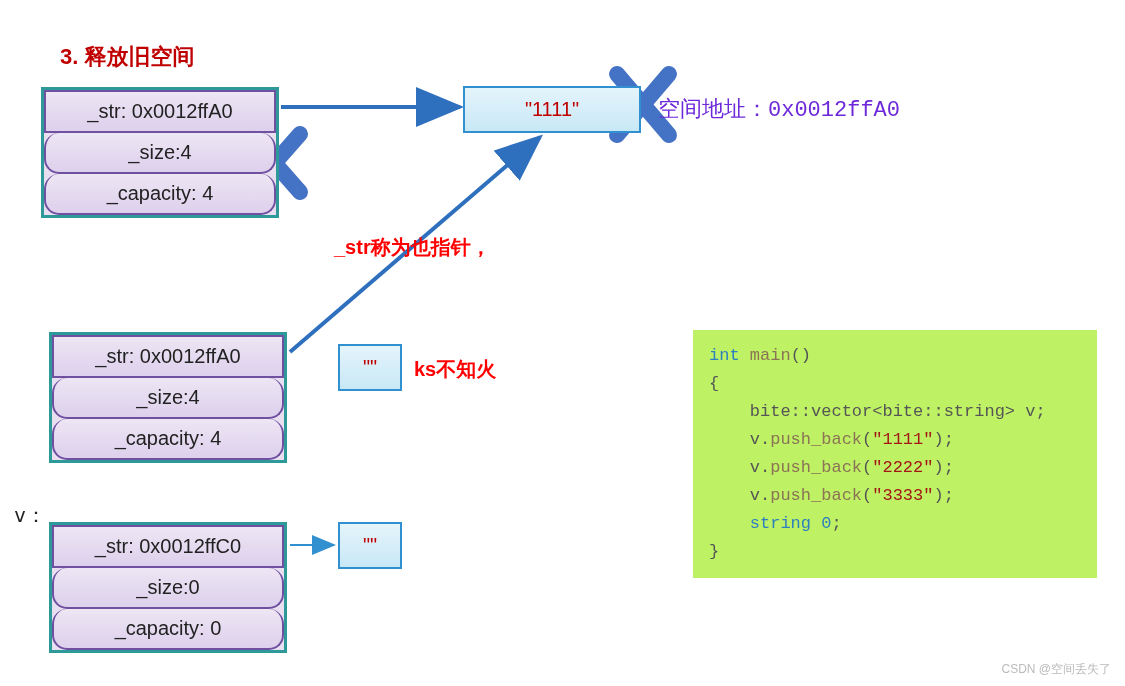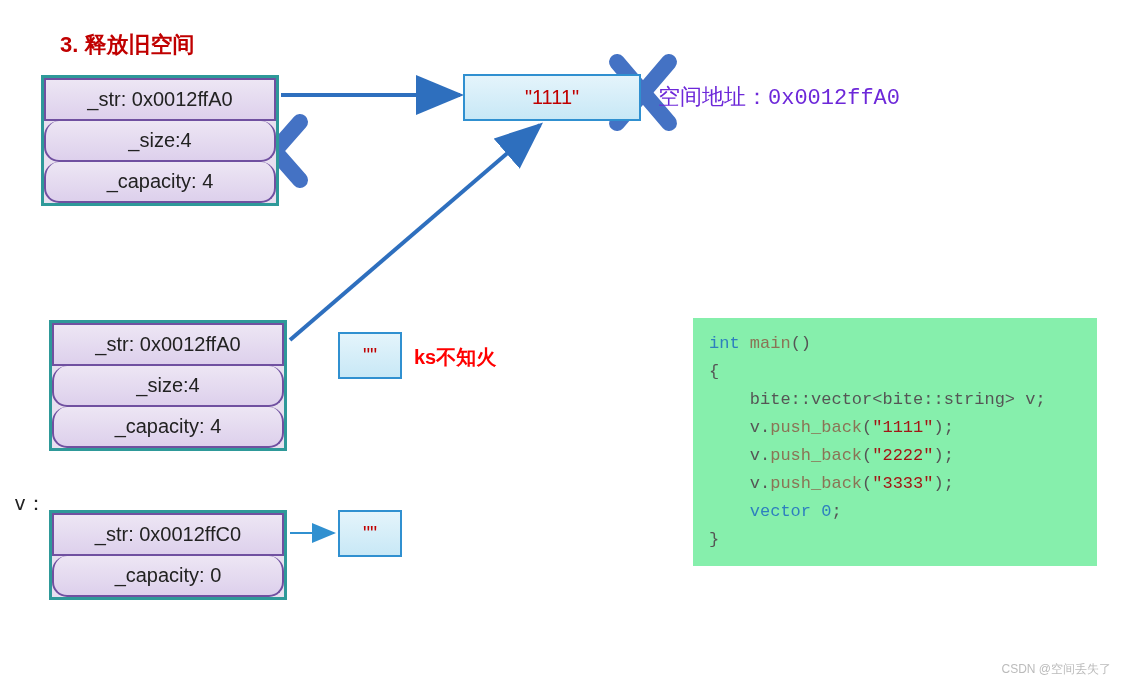--- a/index.html
+++ b/index.html
@@ -1,17 +1,17 @@
 <!DOCTYPE html>
 <html><head>
 <meta charset="utf-8">
 <style>
 * { box-sizing: border-box; margin: 0; padding: 0; }
 body { width: 1125px; height: 686px; background: #fff; font-family: "Microsoft YaHei", Arial, sans-serif; position: relative; }
-.canvas { position: absolute; inset: 0; }
+.canvas { position: absolute; inset: 0; margin-top: 12px; }
 
 .title { position: absolute; left: 60px; top: 30px; color: #C00000; font-size: 22px; font-weight: bold; }
 
 .struct-box { position: absolute; border: 3px solid #2E9999; background: #E8E0F0; width: 238px; }
 .struct-box.purple1 { left: 41px; top: 75px; }
 .struct-box.purple2 { left: 49px; top: 320px; }
 .struct-box.purple3 { left: 49px; top: 510px; }
 .cell { border: 2px solid #7050A0; background: linear-gradient(#EDE6F4, #DDD0EC); text-align: center; font-size: 20px; padding: 8px 20px; color: #222; }
 .cell + .cell { border-top: none; border-radius: 15px; }
 
@@ -21,21 +21,21 @@
 .small2 { left: 338px; top: 510px; width: 64px; padding: 10px 8px; }
 
 .addr-text { position: absolute; left: 658px; top: 82px; font-size: 22px; color: #6d28d9; font-family: "SimSun", "Courier New", monospace; }
 
 .annotation { position: absolute; color: #FF0000; font-size: 20px; font-weight: bold; line-height: 1.5; }
 .anno1 { left: 334px; top: 220px; }
 .anno2 { left: 414px; top: 342px; }
 
 .vlabel { position: absolute; left: 14px; top: 490px; font-size: 20px; font-family: Consolas, monospace; color: #222; }
 
-.code-box { position: absolute; left: 693px; top: 318px; width: 404px; background: #86efac; padding: 12px 16px; font-family: Consolas, "Courier New", monospace; font-size: 17px; line-height: 1.65; color: #555; }
+.code-box { position: absolute; left: 693px; top: 318px; width: 404px; background: #bef264; padding: 12px 16px; font-family: Consolas, "Courier New", monospace; font-size: 17px; line-height: 1.65; color: #555; }
 .code-box .kw { color: #2E7FBE; }
 .code-box .fn { color: #8B7355; }
 .code-box .str { color: #A31515; }
 .code-box .num { color: #2E7FBE; }
 
 .watermark { position: absolute; right: 14px; bottom: 8px; font-size: 12px; color: #BBB; font-family: Arial, sans-serif; }
 
 svg.arrows { position: absolute; left: 0; top: 0; }
 .x-mark { stroke: #4472C4; stroke-width: 16; stroke-linecap: round; fill: none; }
 </style>
@@ -76,47 +76,48 @@
   <div class="struct-box purple1">
     <div class="cell">_str: 0x0012ffA0</div>
     <div class="cell">_size:4</div>
     <div class="cell">_capacity: 4</div>
   </div>
 
   <div class="memory-box mem1">"1111"</div>
   <div class="addr-text">空间地址：0x0012ffA0</div>
 
   <div class="annotation anno1">
-    <br>
+    <span>_str称为也指针，</span><br>
   </div>
 
   <div class="struct-box purple2">
     <div class="cell">_str: 0x0012ffA0</div>
     <div class="cell">_size:4</div>
     <div class="cell">_capacity: 4</div>
   </div>
 
   <div class="memory-box small1">""</div>
   <div class="annotation anno2">ks不知火</div>
 
   <div class="vlabel">v：</div>
 
   <div class="struct-box purple3">
     <div class="cell">_str: 0x0012ffC0</div>
+    <div class="cell">_size:0</div>
     <div class="cell">_capacity: 0</div>
   </div>
 
   <div class="memory-box small2">""</div>
 
   <div class="code-box">
     <div><span class="kw">int</span> <span class="fn">main</span>()</div>
     <div>{</div>
     <div>&nbsp;&nbsp;&nbsp;&nbsp;<span>bite::vector&lt;bite::string&gt; v;</span></div>
     <div>&nbsp;&nbsp;&nbsp;&nbsp;<span>v.</span><span class="fn">push_back</span>(<span class="str">"1111"</span>);</div>
     <div>&nbsp;&nbsp;&nbsp;&nbsp;<span>v.</span><span class="fn">push_back</span>(<span class="str">"2222"</span>);</div>
     <div>&nbsp;&nbsp;&nbsp;&nbsp;<span>v.</span><span class="fn">push_back</span>(<span class="str">"3333"</span>);</div>
-    <div>&nbsp;&nbsp;&nbsp;&nbsp;<span class="kw">vector</span> <span class="num">0</span>;</div>
+    <div>&nbsp;&nbsp;&nbsp;&nbsp;<span class="kw">string</span> <span class="num">0</span>;</div>
     <div>}</div>
   </div>
 
   <div class="watermark">CSDN @空间丢失了</div>
 
 </div>
 
 </body></html>

